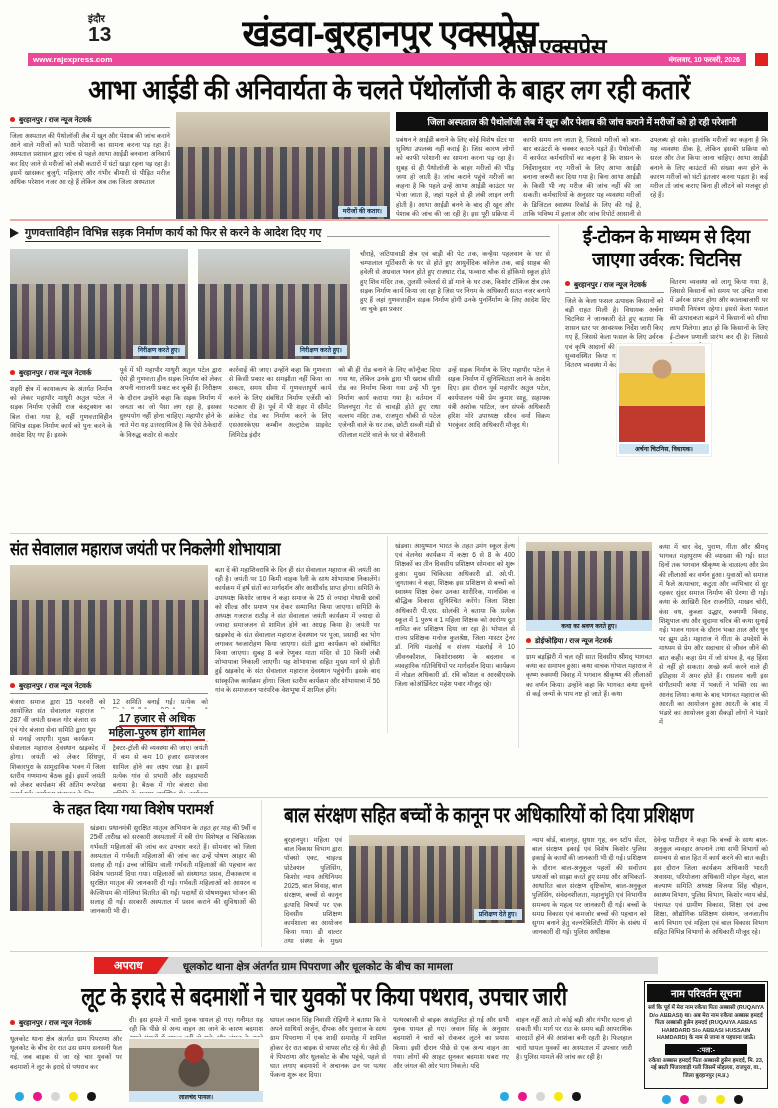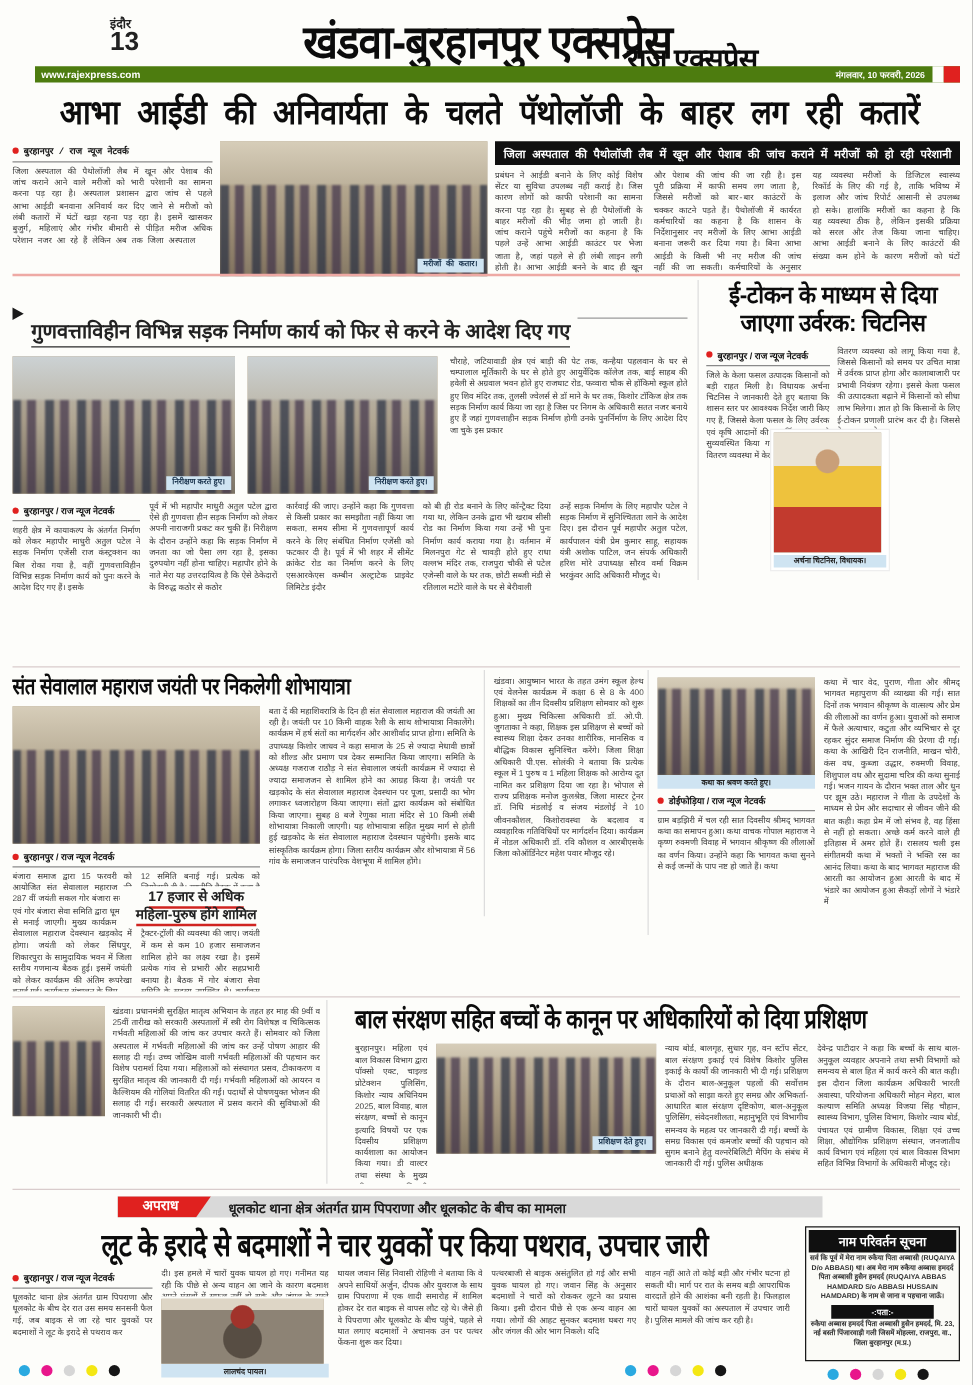--- a/index.html
+++ b/index.html
@@ -24,44 +24,44 @@
   .ph-man::after{filter:none;top:0;background:radial-gradient(circle at 50% 28%,#a1332b 9px,transparent 10px),
      radial-gradient(circle at 50% 62%,#574d43 15px,transparent 16px);}
   .caption-inset{position:absolute;right:3px;bottom:3px;z-index:3;}
   
   #masthead{position:absolute;left:0;top:4px;width:624px;height:64px;}
   .city{position:absolute;left:88px;top:7px;font-size:10px;font-weight:bold;}
   .pagenum{position:absolute;left:88px;top:18px;font-size:21px;font-weight:bold;}
   .edition{position:absolute;left:120px;top:2px;width:540px;text-align:center;font-size:37px;font-weight:bold;
            letter-spacing:-1px;transform:scaleX(.92);transform-origin:center;}
   .brand{position:absolute;right:18px;top:26px;font-size:23px;font-weight:bold;letter-spacing:-.5px;}
-  .redbar{position:absolute;left:28px;top:49px;width:740px;height:13px;background:#4d7c0f;display:flex;align-items:center;}
+  .redbar{position:absolute;left:28px;top:49px;width:740px;height:13px;background:#ec4899;display:flex;align-items:center;}
   .redbar .site{color:#fff;font-size:8px;font-weight:bold;padding-left:5px;flex:1;}
   .redbar .date{color:#fff;font-size:7px;font-weight:bold;padding-right:6px;}
   .bar-notch{width:9px;height:13px;background:#fdfdfa;}
   .bar-end{width:13px;height:13px;background:#e0211f;}
   
-  #a1{position:absolute;left:10px;top:70px;width:758px;font-family:Liberation Mono, monospace;}
+  #a1{position:absolute;left:10px;top:70px;width:758px;}
   .h-abha{font-size:27px;white-space:nowrap;text-align:center;transform:scaleX(.9);transform-origin:center;}
   .a1-row{display:flex;gap:6px;margin-top:5px;height:108px;}
   .a1-col1{width:160px;}
   .a1-col1 .t{height:90px;}
   .a1-photo{width:214px;flex:0 0 auto;}
   .a1-right{flex:1;min-width:0;}
   .blackbar{background:#101010;color:#fff;font-size:9px;font-weight:bold;text-align:center;padding:3px 2px;
             white-space:nowrap;overflow:hidden;}
   .a1-cols{columns:3;column-gap:9px;margin-top:4px;height:84px;}
   .rule-red{position:absolute;left:10px;right:10px;top:219px;border-top:2px solid #eea9a4;}
   .rule-gray{position:absolute;left:10px;right:10px;border-top:1px solid #d9cccc;}
   
   #b2{position:absolute;left:10px;top:224px;width:758px;height:308px;}
   .b2-left{position:absolute;left:0;top:0;width:540px;}
   .kicker{display:flex;align-items:center;gap:6px;}
   .kicker-arrow{width:0;height:0;border-left:9px solid #1a1a1a;border-top:5px solid transparent;border-bottom:5px solid transparent;}
-  .kicker-text{font-size:16px;font-weight:bold;border-bottom:1.5px solid #2a2a2a;padding-bottom:2px;white-space:nowrap;margin-top:29px;}
+  .kicker-text{font-size:11px;font-weight:bold;border-bottom:1.5px solid #2a2a2a;padding-bottom:2px;white-space:nowrap;}
   .kicker-rule{flex:1;height:1px;background:#9a9a9a;margin-top:6px;}
   .h-mahapaur{margin-top:8px;text-align:center;font-size:30px;line-height:1.12;}
   .h-mahapaur div{white-space:nowrap;transform:scaleX(.88);transform-origin:center;}
   .b2-photos{display:flex;gap:10px;margin-top:7px;height:110px;}
   .b2-ph1{width:178px;flex:0 0 auto;}
   .b2-ph2{width:152px;flex:0 0 auto;}
   .b2-sidecol{flex:1;min-width:0;}
   .b2-sidecol .t{height:110px;}
   .b2-body{display:flex;gap:7px;margin-top:6px;}
   .b2-bcol{flex:1;min-width:0;}
@@ -298,20 +298,21 @@
           <div class="t">कथा में चार वेद, पुराण, गीता और श्रीमद् भागवत महापुराण की व्याख्या की गई। सात दिनों तक भगवान श्रीकृष्ण के वात्सल्य और प्रेम की लीलाओं का वर्णन हुआ। युवाओं को समाज में फैले अत्याचार, कटुता और व्यभिचार से दूर रहकर सुंदर समाज निर्माण की प्रेरणा दी गई। कथा के आखिरी दिन राजनीति, माखन चोरी, कंस वध, कुब्जा उद्धार, रुक्मणी विवाह, शिशुपाल वध और सुदामा चरित्र की कथा सुनाई गई। भजन गायन के दौरान भक्त ताल और धुन पर झूम उठे। महाराज ने गीता के उपदेशों के माध्यम से प्रेम और सदाचार से जीवन जीने की बात कही। कहा प्रेम में जो संभव है, वह हिंसा से नहीं हो सकता। अच्छे कर्म करने वाले ही इतिहास में अमर होते हैं। रासलय चली इस संगीतमयी कथा में भक्तों ने भक्ति रस का आनंद लिया। कथा के बाद भागवत महाराज की आरती का आयोजन हुआ आरती के बाद में भंडारे का आयोजन हुआ सैकड़ों लोगों ने भंडारे में</div>
         </div>
       </div>
     </div>
   </div>
   <div class="rule-gray" style="top:797px"></div>
 
   <div id="b4">
     <div class="b4-left">
       <div class="hl h-matritva">
+        <div>के तहत दिया गया विशेष परामर्श</div>
       </div>
       <div class="b4l-row">
         <div class="b4l-photo photo"></div>
         <div class="b4l-col">
           <div class="t">खंडवा। प्रधानमंत्री सुरक्षित मातृत्व अभियान के तहत हर माह की 9वीं व 25वीं तारीख को सरकारी अस्पतालों में स्त्री रोग विशेषज्ञ व चिकित्सक गर्भवती महिलाओं की जांच कर उपचार करते हैं। सोमवार को जिला अस्पताल में गर्भवती महिलाओं की जांच कर उन्हें पोषण आहार की सलाह दी गई। उच्च जोखिम वाली गर्भवती महिलाओं की पहचान कर विशेष परामर्श दिया गया। महिलाओं को संस्थागत प्रसव, टीकाकरण व सुरक्षित मातृत्व की जानकारी दी गई। गर्भवती महिलाओं को आयरन व कैल्शियम की गोलियां वितरित की गईं। पदार्थों से पोषणयुक्त भोजन की सलाह दी गई। सरकारी अस्पताल में प्रसव कराने की सुविधाओं की जानकारी भी दी।</div>
         </div>
       </div>
     </div>
 
     <div class="b4-right">

